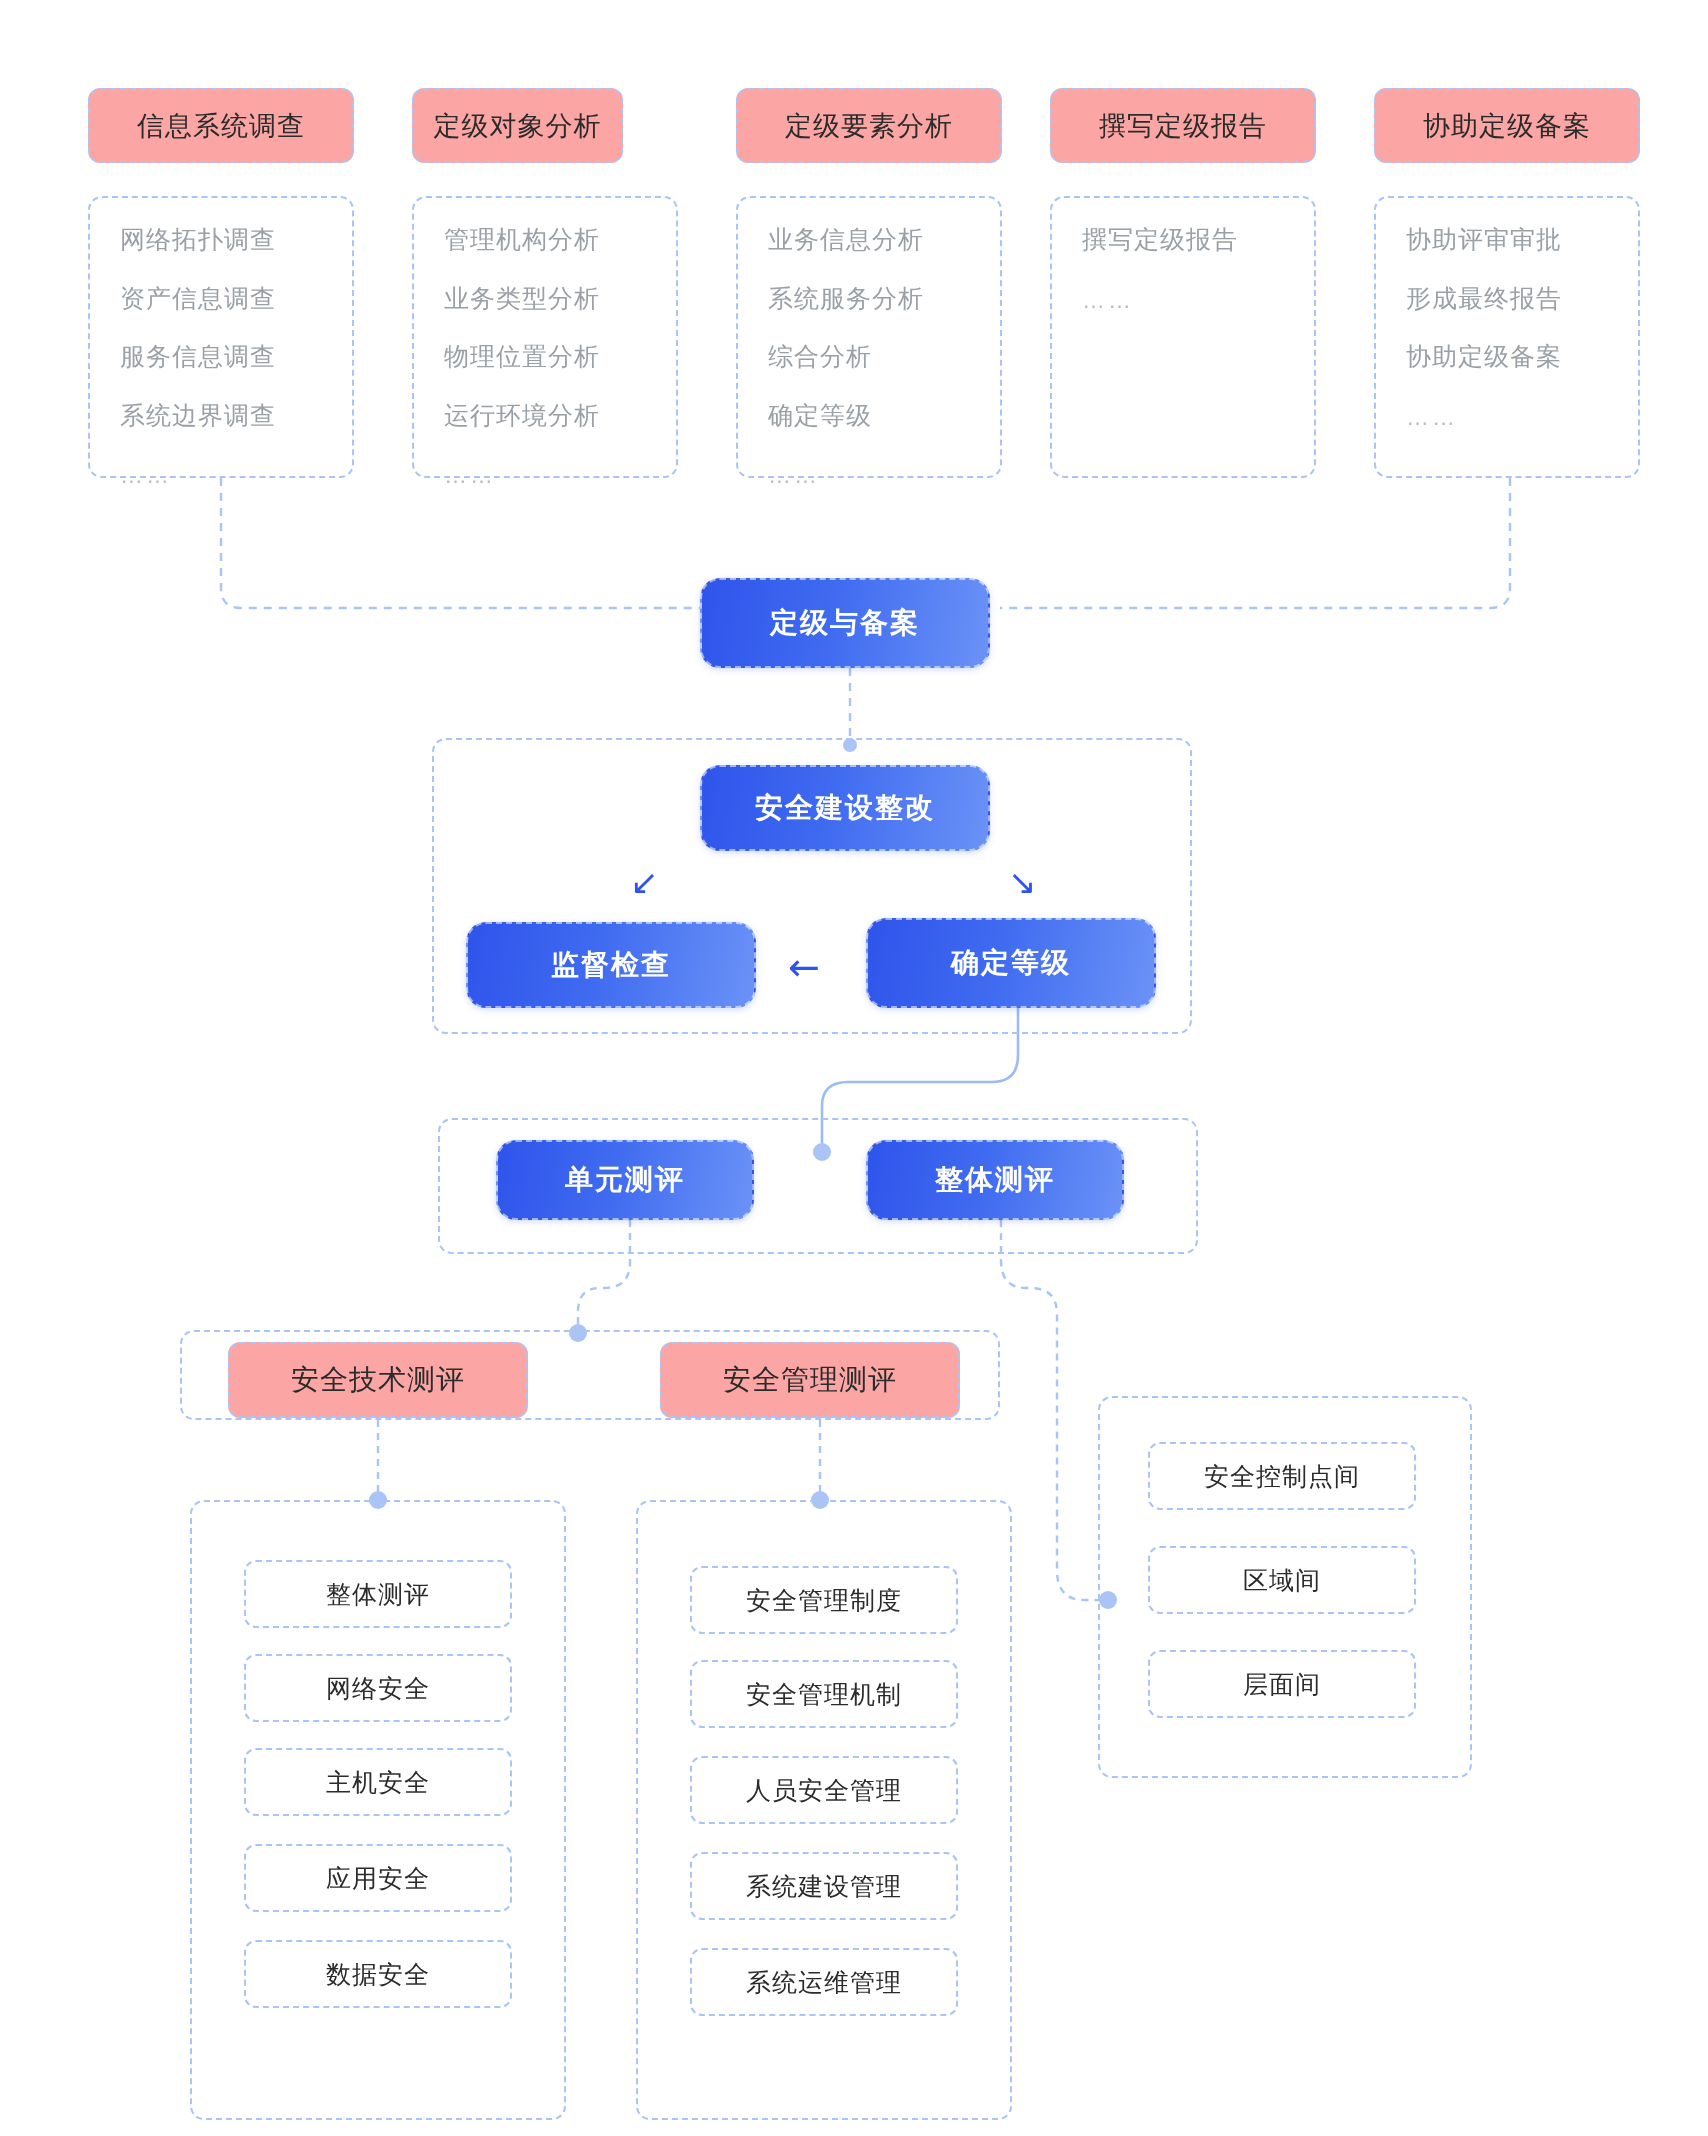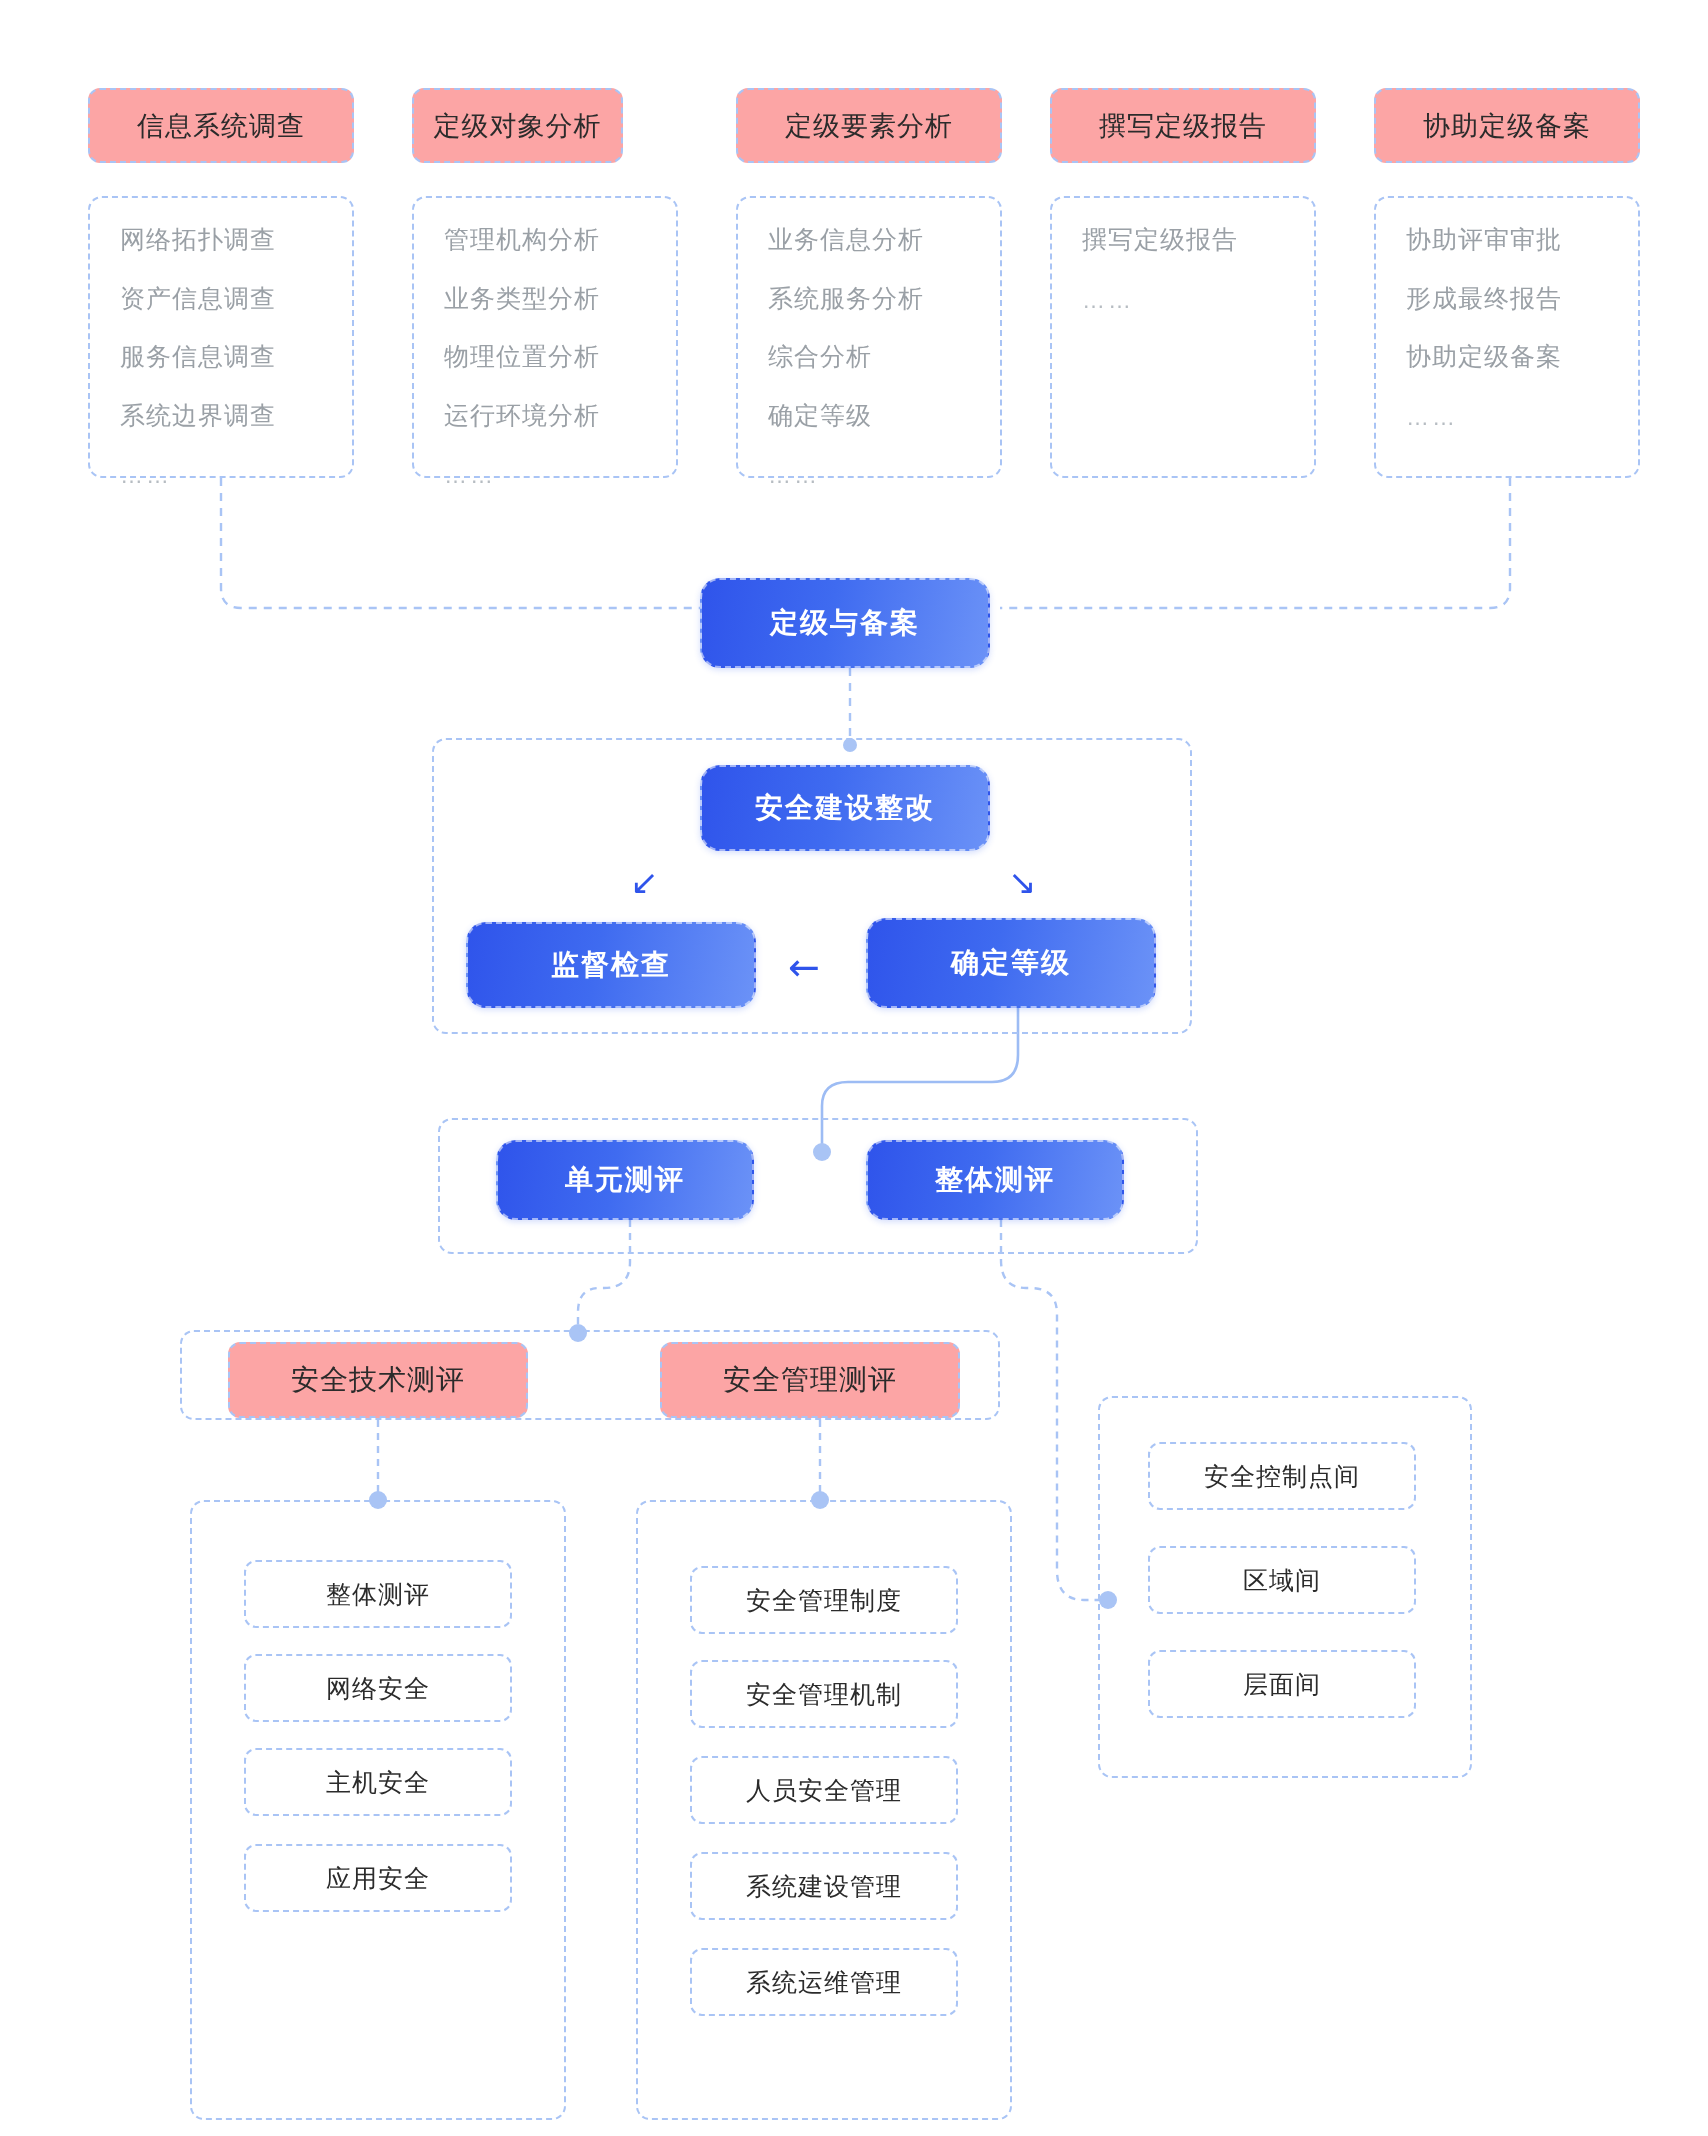--- a/index.html
+++ b/index.html
@@ -189,20 +189,21 @@
 
   <div class="grey-pill" style="left:228px; top:1342px; width:300px; height:76px; font-size:28px;">安全技术测评</div>
   <div class="grey-pill" style="left:660px; top:1342px; width:300px; height:76px; font-size:28px;">安全管理测评</div>
 
   <div class="dbox" style="left:190px; top:1500px; width:376px; height:620px;"></div>
 
   <div class="white-pill" style="left:244px; top:1560px; width:268px; height:68px;">整体测评</div>
   <div class="white-pill" style="left:244px; top:1654px; width:268px; height:68px;">网络安全</div>
   <div class="white-pill" style="left:244px; top:1748px; width:268px; height:68px;">主机安全</div>
   <div class="white-pill" style="left:244px; top:1844px; width:268px; height:68px;">应用安全</div>
+  <div class="white-pill" style="left:244px; top:1940px; width:268px; height:68px;">数据安全</div>
 
   <div class="dbox" style="left:636px; top:1500px; width:376px; height:620px;"></div>
 
   <div class="white-pill" style="left:690px; top:1566px; width:268px; height:68px;">安全管理制度</div>
   <div class="white-pill" style="left:690px; top:1660px; width:268px; height:68px;">安全管理机制</div>
   <div class="white-pill" style="left:690px; top:1756px; width:268px; height:68px;">人员安全管理</div>
   <div class="white-pill" style="left:690px; top:1852px; width:268px; height:68px;">系统建设管理</div>
   <div class="white-pill" style="left:690px; top:1948px; width:268px; height:68px;">系统运维管理</div>
 
   <div class="dbox" style="left:1098px; top:1396px; width:374px; height:382px;"></div>

